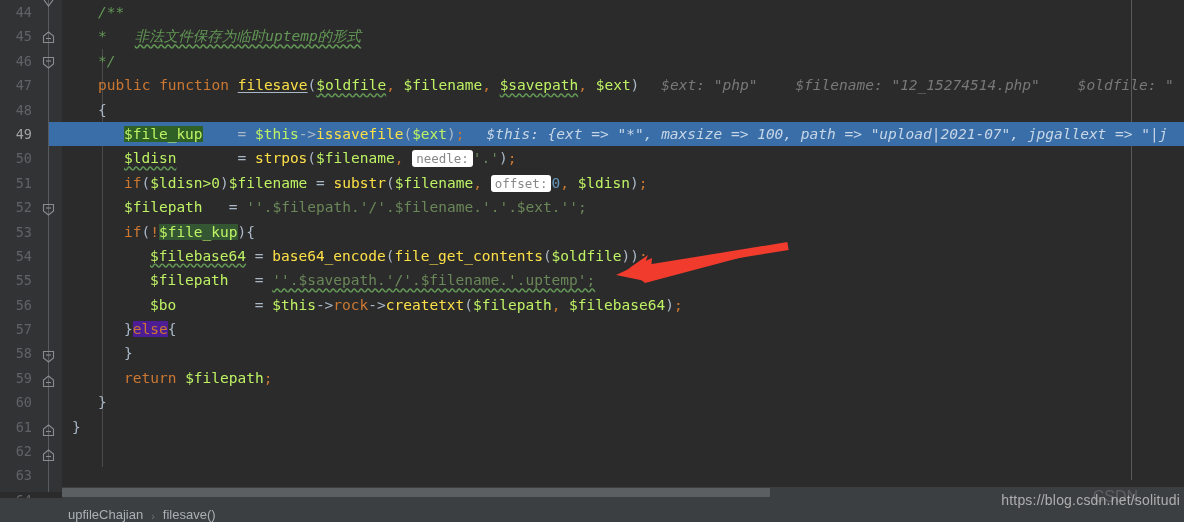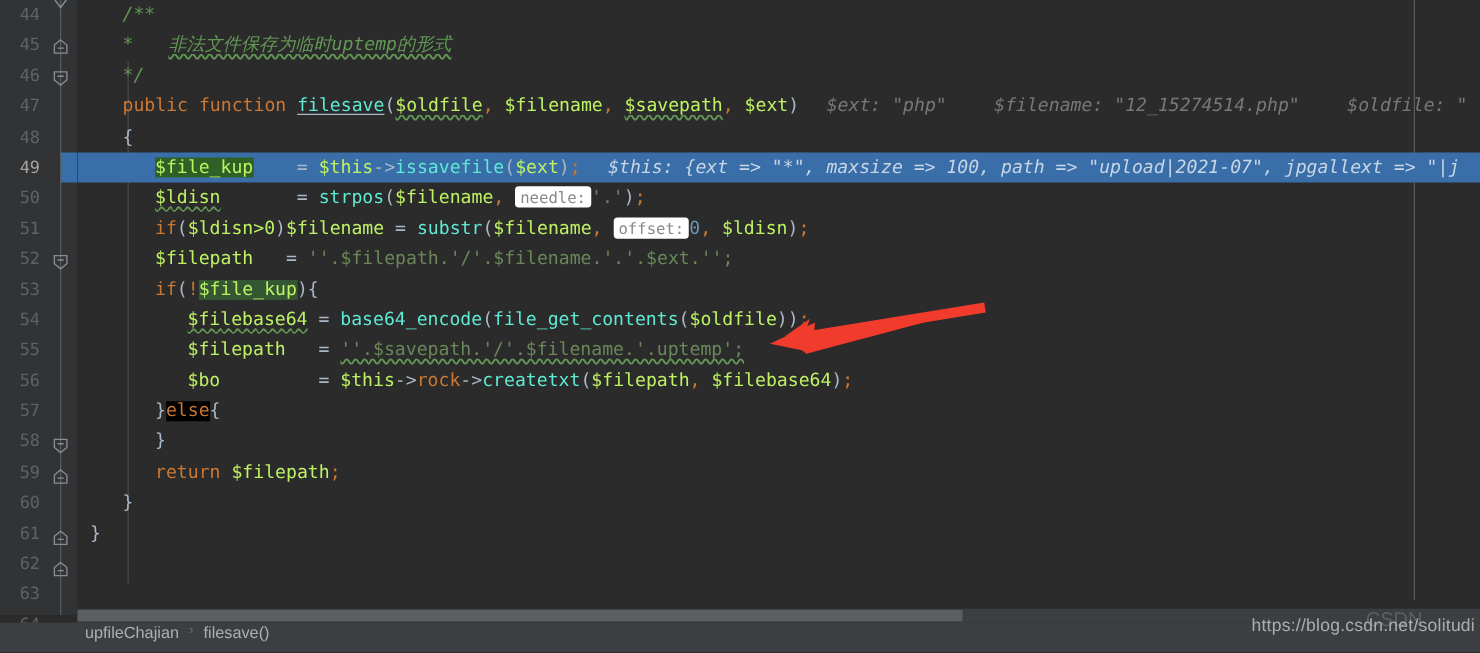--- a/index.html
+++ b/index.html
@@ -91,21 +91,21 @@
   
   #marginguide {
     position: absolute;
     left: 1069px; top: 0;
     width: 1px; height: 480px;
     background: #5a5a5a;
   }
 
   
   .kw    { color: #cc7832; }            
-  .fn    { color: #5eead4; }            
+  .fn    { color: #fde047; }            
   .var   { color: #bef264; }            
   .str   { color: #6a8759; }            
   .num   { color: #6897bb; }            
   .cmt   { color: #629755; font-style: italic; }
   .punc  { color: #a9b7c6; }
   .op    { color: #a9b7c6; }
   .semi  { color: #cc7832; }
   .white { color: #a9b7c6; }
 
   .ul-wavy {
@@ -135,21 +135,21 @@
     font-size: 12.5px;
     font-style: normal;
   }
 
   
   .usehl {
     background: #345632;
   }
   .code-line.highlight .usehl { background: #2f6026; }
   .elsehl {
-    background: #000000;
+    background: #4c1d95;
   }
 
   
   #arrow {
     position: absolute;
     left: 0; top: 0;
     width: 1184px; height: 522px;
     pointer-events: none;
   }
 
@@ -168,21 +168,21 @@
     border-radius: 1px;
   }
 
   
   #breadcrumb {
     position: absolute;
     left: 0; top: 498px;
     width: 1184px; height: 24px;
     background: #3c3f41;
     display: flex;
-    align-items: flex-start;
+    align-items: flex-end;
     padding-left: 68px;
     box-sizing: border-box;
     font-family: "Liberation Sans", sans-serif;
     font-size: 13px;
     color: #a0a0a0;
   }
   .crumb { color: #a9b0b6; }
   .crumb-sep {
     color: #6e7275;
     margin: 0 8px;

